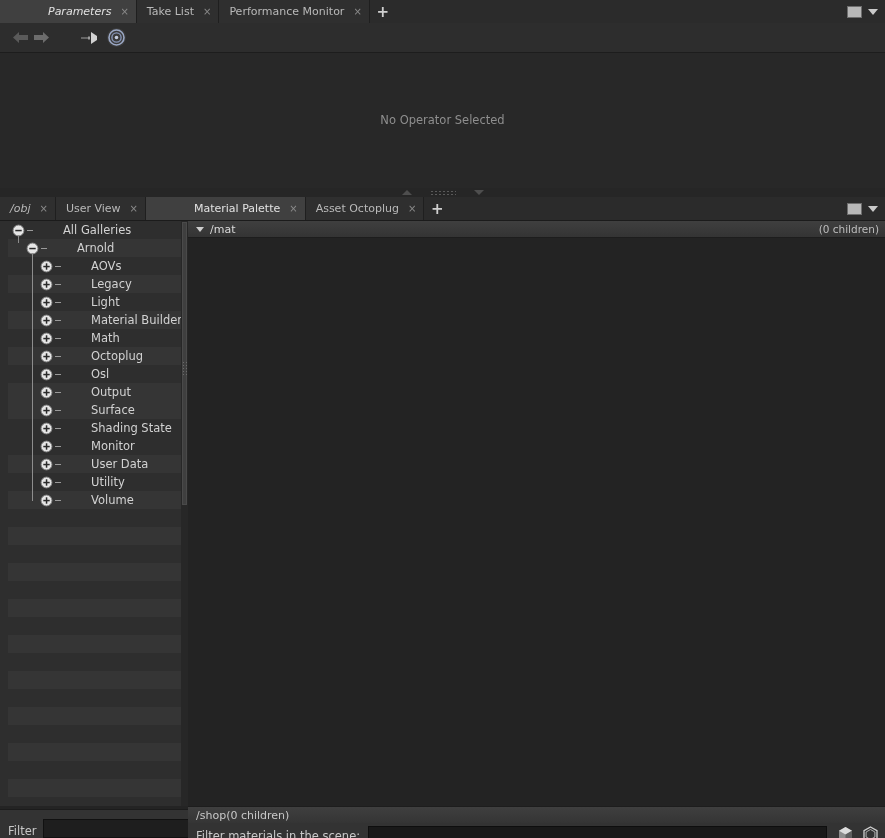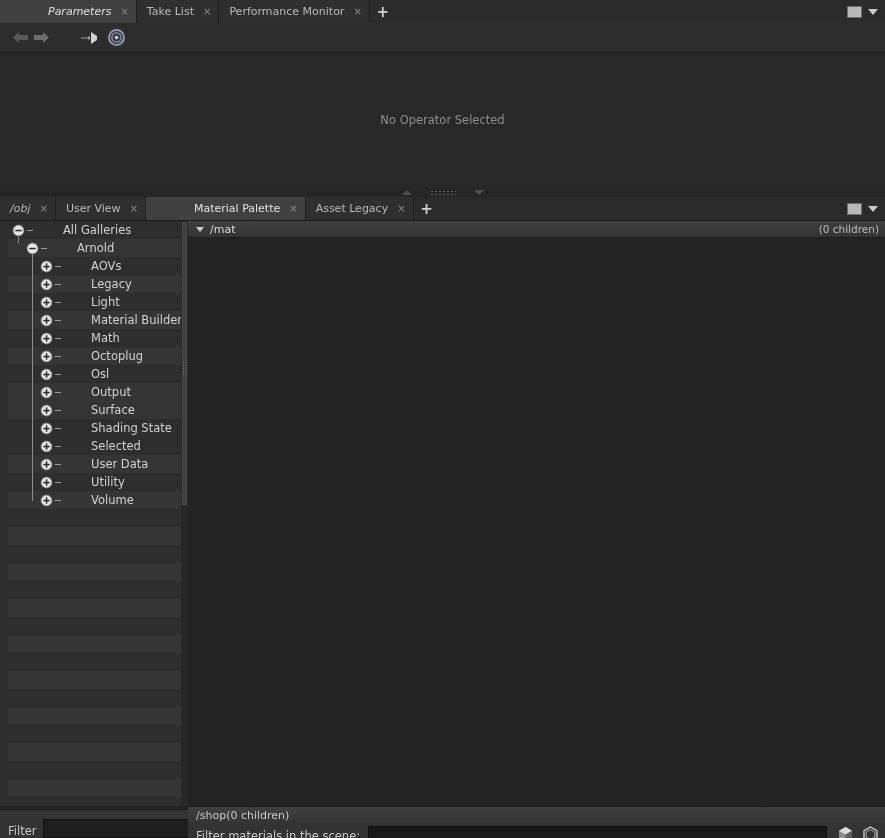--- a/index.html
+++ b/index.html
@@ -213,21 +213,21 @@
       </div>
       <div class="tab">
         <span>User View</span>
         <span class="x">×</span>
       </div>
       <div class="tab active">
         <span>Material Palette</span>
         <span class="x">×</span>
       </div>
       <div class="tab">
-        <span>Asset Legacy</span>
+        <span>Asset Octoplug</span>
         <span class="x">×</span>
       </div>
       <div class="tab-add">+</div>
       <div class="tabbar-fill"></div>
       <div class="tabbar-right">
         <div class="win-sq"></div>
         <div class="tri-down"></div>
       </div>
     </div>
 
@@ -420,21 +420,21 @@
           </div>
           <div class="grow odd" style="padding-left: 32px;">
             <span class="tnode">
               <svg width="13" height="13" viewBox="0 0 13 13">
                 <circle cx="6.5" cy="6.5" r="5.4" fill="#e6e6e6" stroke="#8a8a8a"></circle>
                 <rect x="3.3" y="5.8" width="6.4" height="1.5" fill="#2a2a2a"></rect>
                 <rect x="5.8" y="3.3" width="1.5" height="6.4" fill="#2a2a2a"></rect>
               </svg>
             </span>
             <span class="tdash"></span>
-            <span class="lbl">Selected</span>
+            <span class="lbl">Monitor</span>
           </div>
           <div class="grow even" style="padding-left: 32px;">
             <span class="tnode">
               <svg width="13" height="13" viewBox="0 0 13 13">
                 <circle cx="6.5" cy="6.5" r="5.4" fill="#e6e6e6" stroke="#8a8a8a"></circle>
                 <rect x="3.3" y="5.8" width="6.4" height="1.5" fill="#2a2a2a"></rect>
                 <rect x="5.8" y="3.3" width="1.5" height="6.4" fill="#2a2a2a"></rect>
               </svg>
             </span>
             <span class="tdash"></span>

